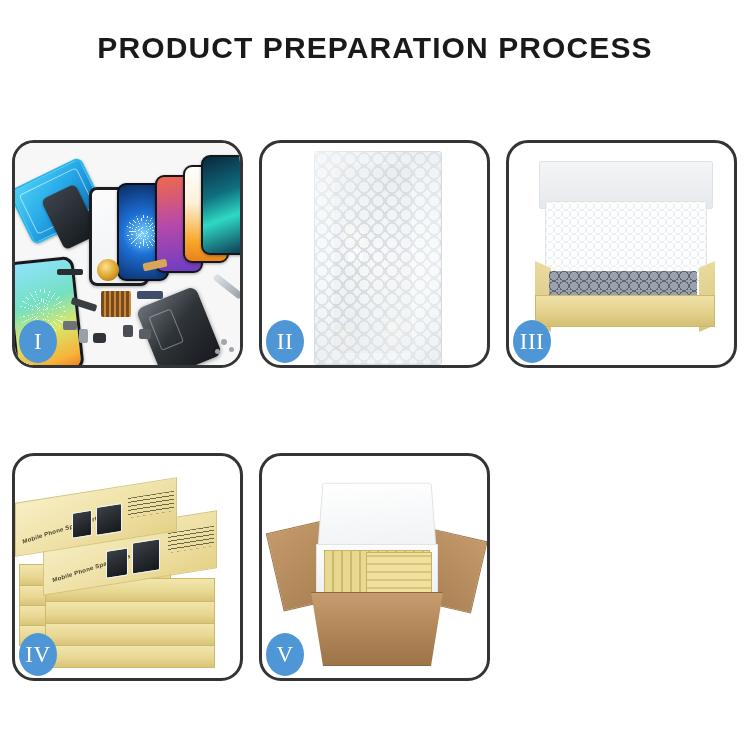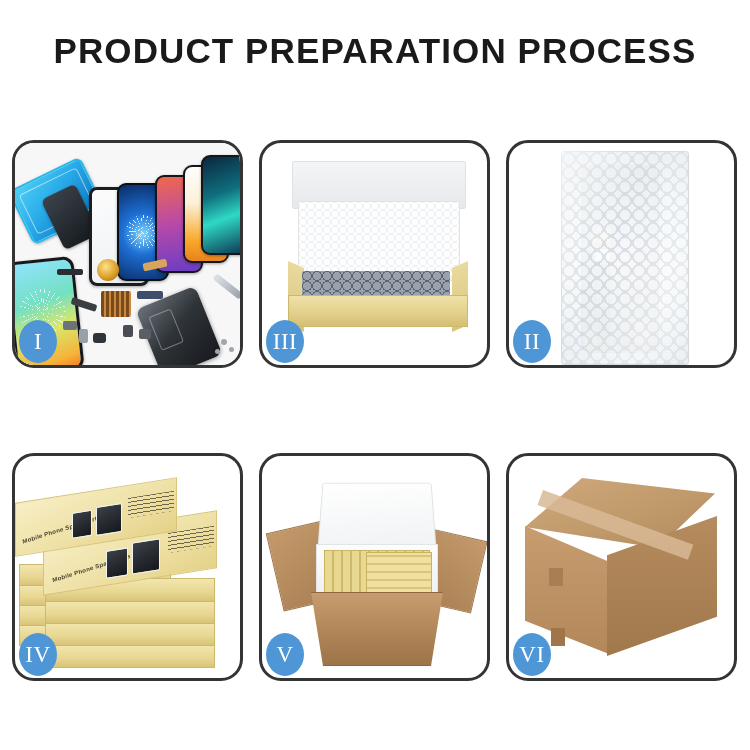--- a/index.html
+++ b/index.html
@@ -16,21 +16,21 @@
   }
 
   
   .header {
     width: 750px;
     padding-top: 33px;
     text-align: center;
   }
   .title {
     font-family: "Liberation Sans", sans-serif;
-    font-size: 35px;
+    font-size: 30px;
     font-weight: bold;
     letter-spacing: 1.1px;
     color: #1a1a1a;
     line-height: 1;
     white-space: nowrap;
   }
   .subtitle {
     margin-top: 13px;
     font-family: "Liberation Sans", sans-serif;
     font-size: 16.5px;
@@ -403,47 +403,47 @@
       <div class="pt pt-tool"></div>
       <div class="pt pt-screw1"></div>
       <div class="pt pt-screw2"></div>
       <div class="pt pt-screw3"></div>
     </div>
     <div class="badge">I</div>
   </div>
 
   <div class="panel">
     <div class="panel-photo">
-      <div class="p3-lidback"></div>
-      <div class="p3-foam"></div>
-      <div class="p3-boxleft"></div>
-      <div class="p3-boxright"></div>
-      <div class="p3-inner"></div>
-      <div class="p3-bubbles"></div>
-      <div class="p3-boxfront"></div>
-    </div>
-    <div class="badge">III</div>
-  </div>
-
-  <div class="panel">
-    <div class="panel-photo">
       <div class="p2-lcd"></div>
       <div class="p2-flex"></div>
       <div class="p2-conn1"></div>
       <div class="p2-conn2"></div>
       <div class="p2-conn3"></div>
       <div class="p2-conn4"></div>
       <div class="p2-sticker"></div>
       <div class="p2-bag"></div>
       <div class="p2-gloss"></div>
     </div>
     <div class="badge">II</div>
   </div>
 
   <div class="panel">
+    <div class="panel-photo">
+      <div class="p3-lidback"></div>
+      <div class="p3-foam"></div>
+      <div class="p3-boxleft"></div>
+      <div class="p3-boxright"></div>
+      <div class="p3-inner"></div>
+      <div class="p3-bubbles"></div>
+      <div class="p3-boxfront"></div>
+    </div>
+    <div class="badge">III</div>
+  </div>
+
+  <div class="panel">
     <div class="panel-photo p4-stack">
 
       <div class="p4-box" style="left:4px; top:168px; width:150px; height:20px;"></div>
       <div class="p4-box" style="left:4px; top:148px; width:150px; height:20px;"></div>
       <div class="p4-box" style="left:4px; top:128px; width:150px; height:20px;"></div>
       <div class="p4-box" style="left:4px; top:108px; width:150px; height:20px;"></div>
       <div class="p4-box" style="left:30px; top:188px; width:168px; height:22px;"></div>
       <div class="p4-box" style="left:30px; top:166px; width:168px; height:22px;"></div>
       <div class="p4-box" style="left:30px; top:144px; width:168px; height:22px;"></div>
       <div class="p4-box" style="left:30px; top:122px; width:168px; height:22px;"></div>
@@ -471,25 +471,14 @@
       <div class="p5-flapR"></div>
       <div class="p5-foamlid"></div>
       <div class="p5-foambody"></div>
       <div class="p5-yellow"></div>
       <div class="p5-yellow2"></div>
       <div class="p5-front"></div>
     </div>
     <div class="badge">V</div>
   </div>
 
-  <div class="panel">
-    <div class="panel-photo">
-      <div class="p6-top"></div>
-      <div class="p6-left"></div>
-      <div class="p6-right"></div>
-      <div class="p6-tape"></div>
-      <div class="p6-tab1"></div>
-      <div class="p6-tab2"></div>
-    </div>
-    <div class="badge">VI</div>
-  </div>
 
 </div>
 
 </body></html>

